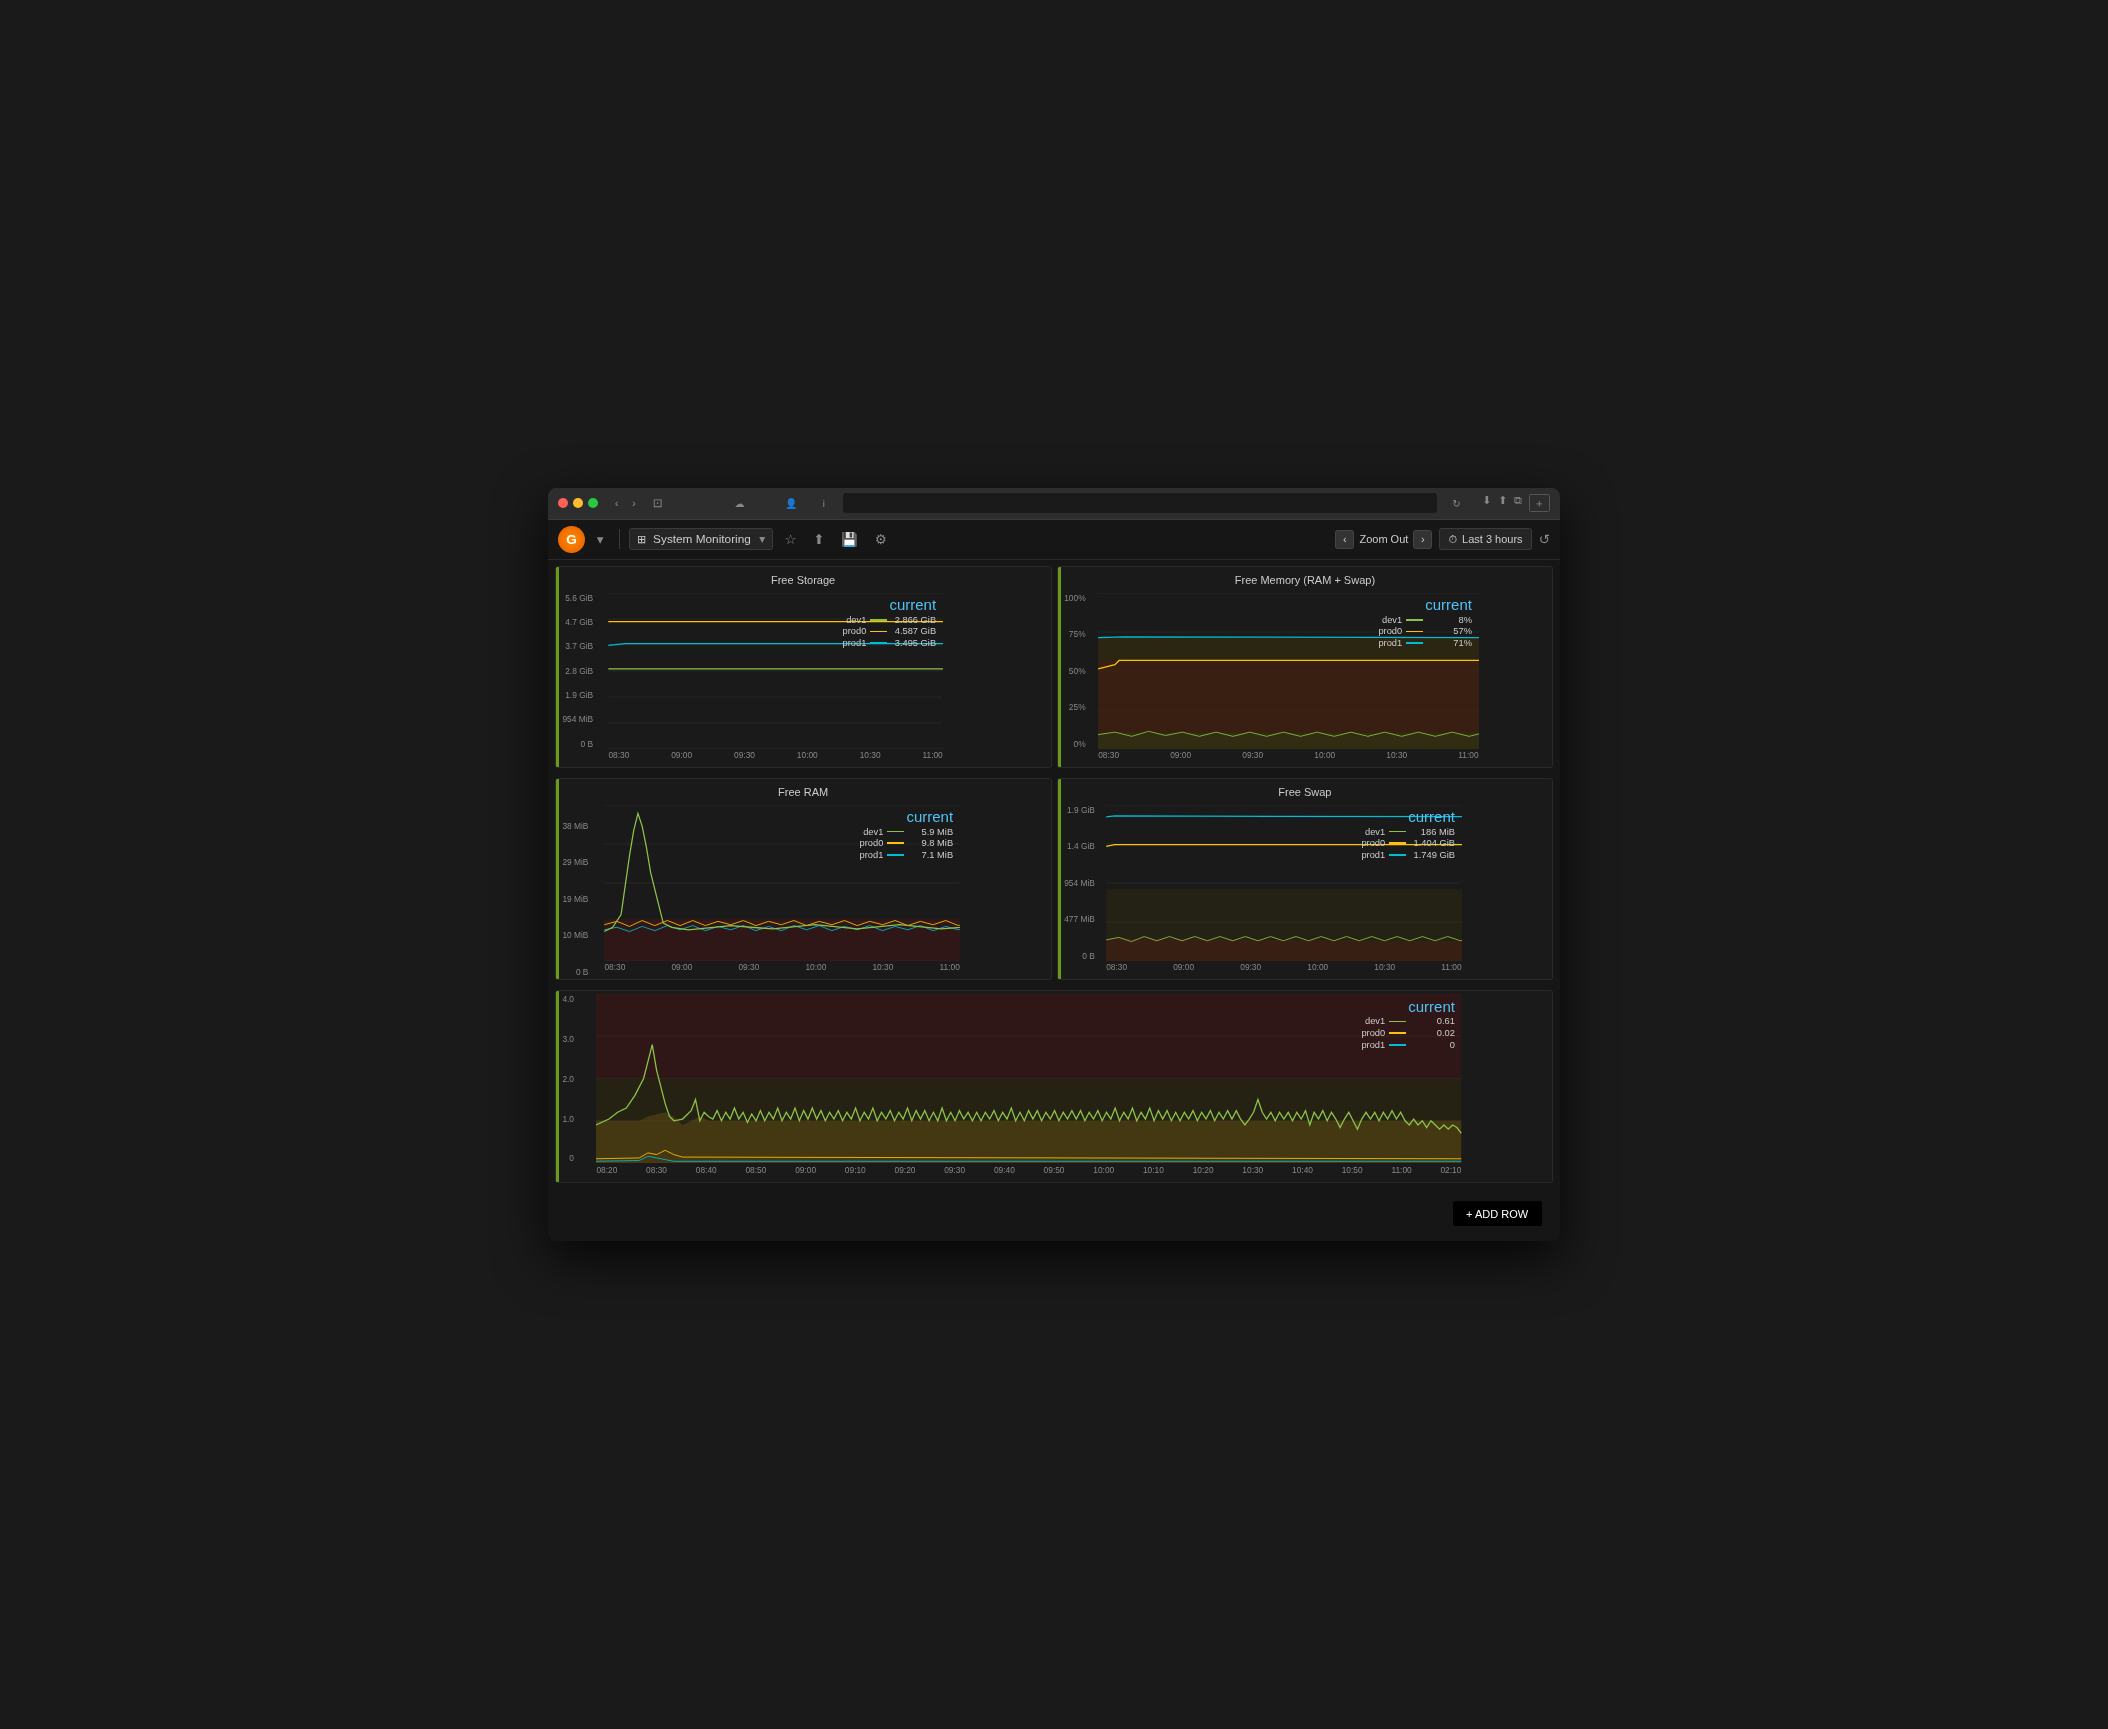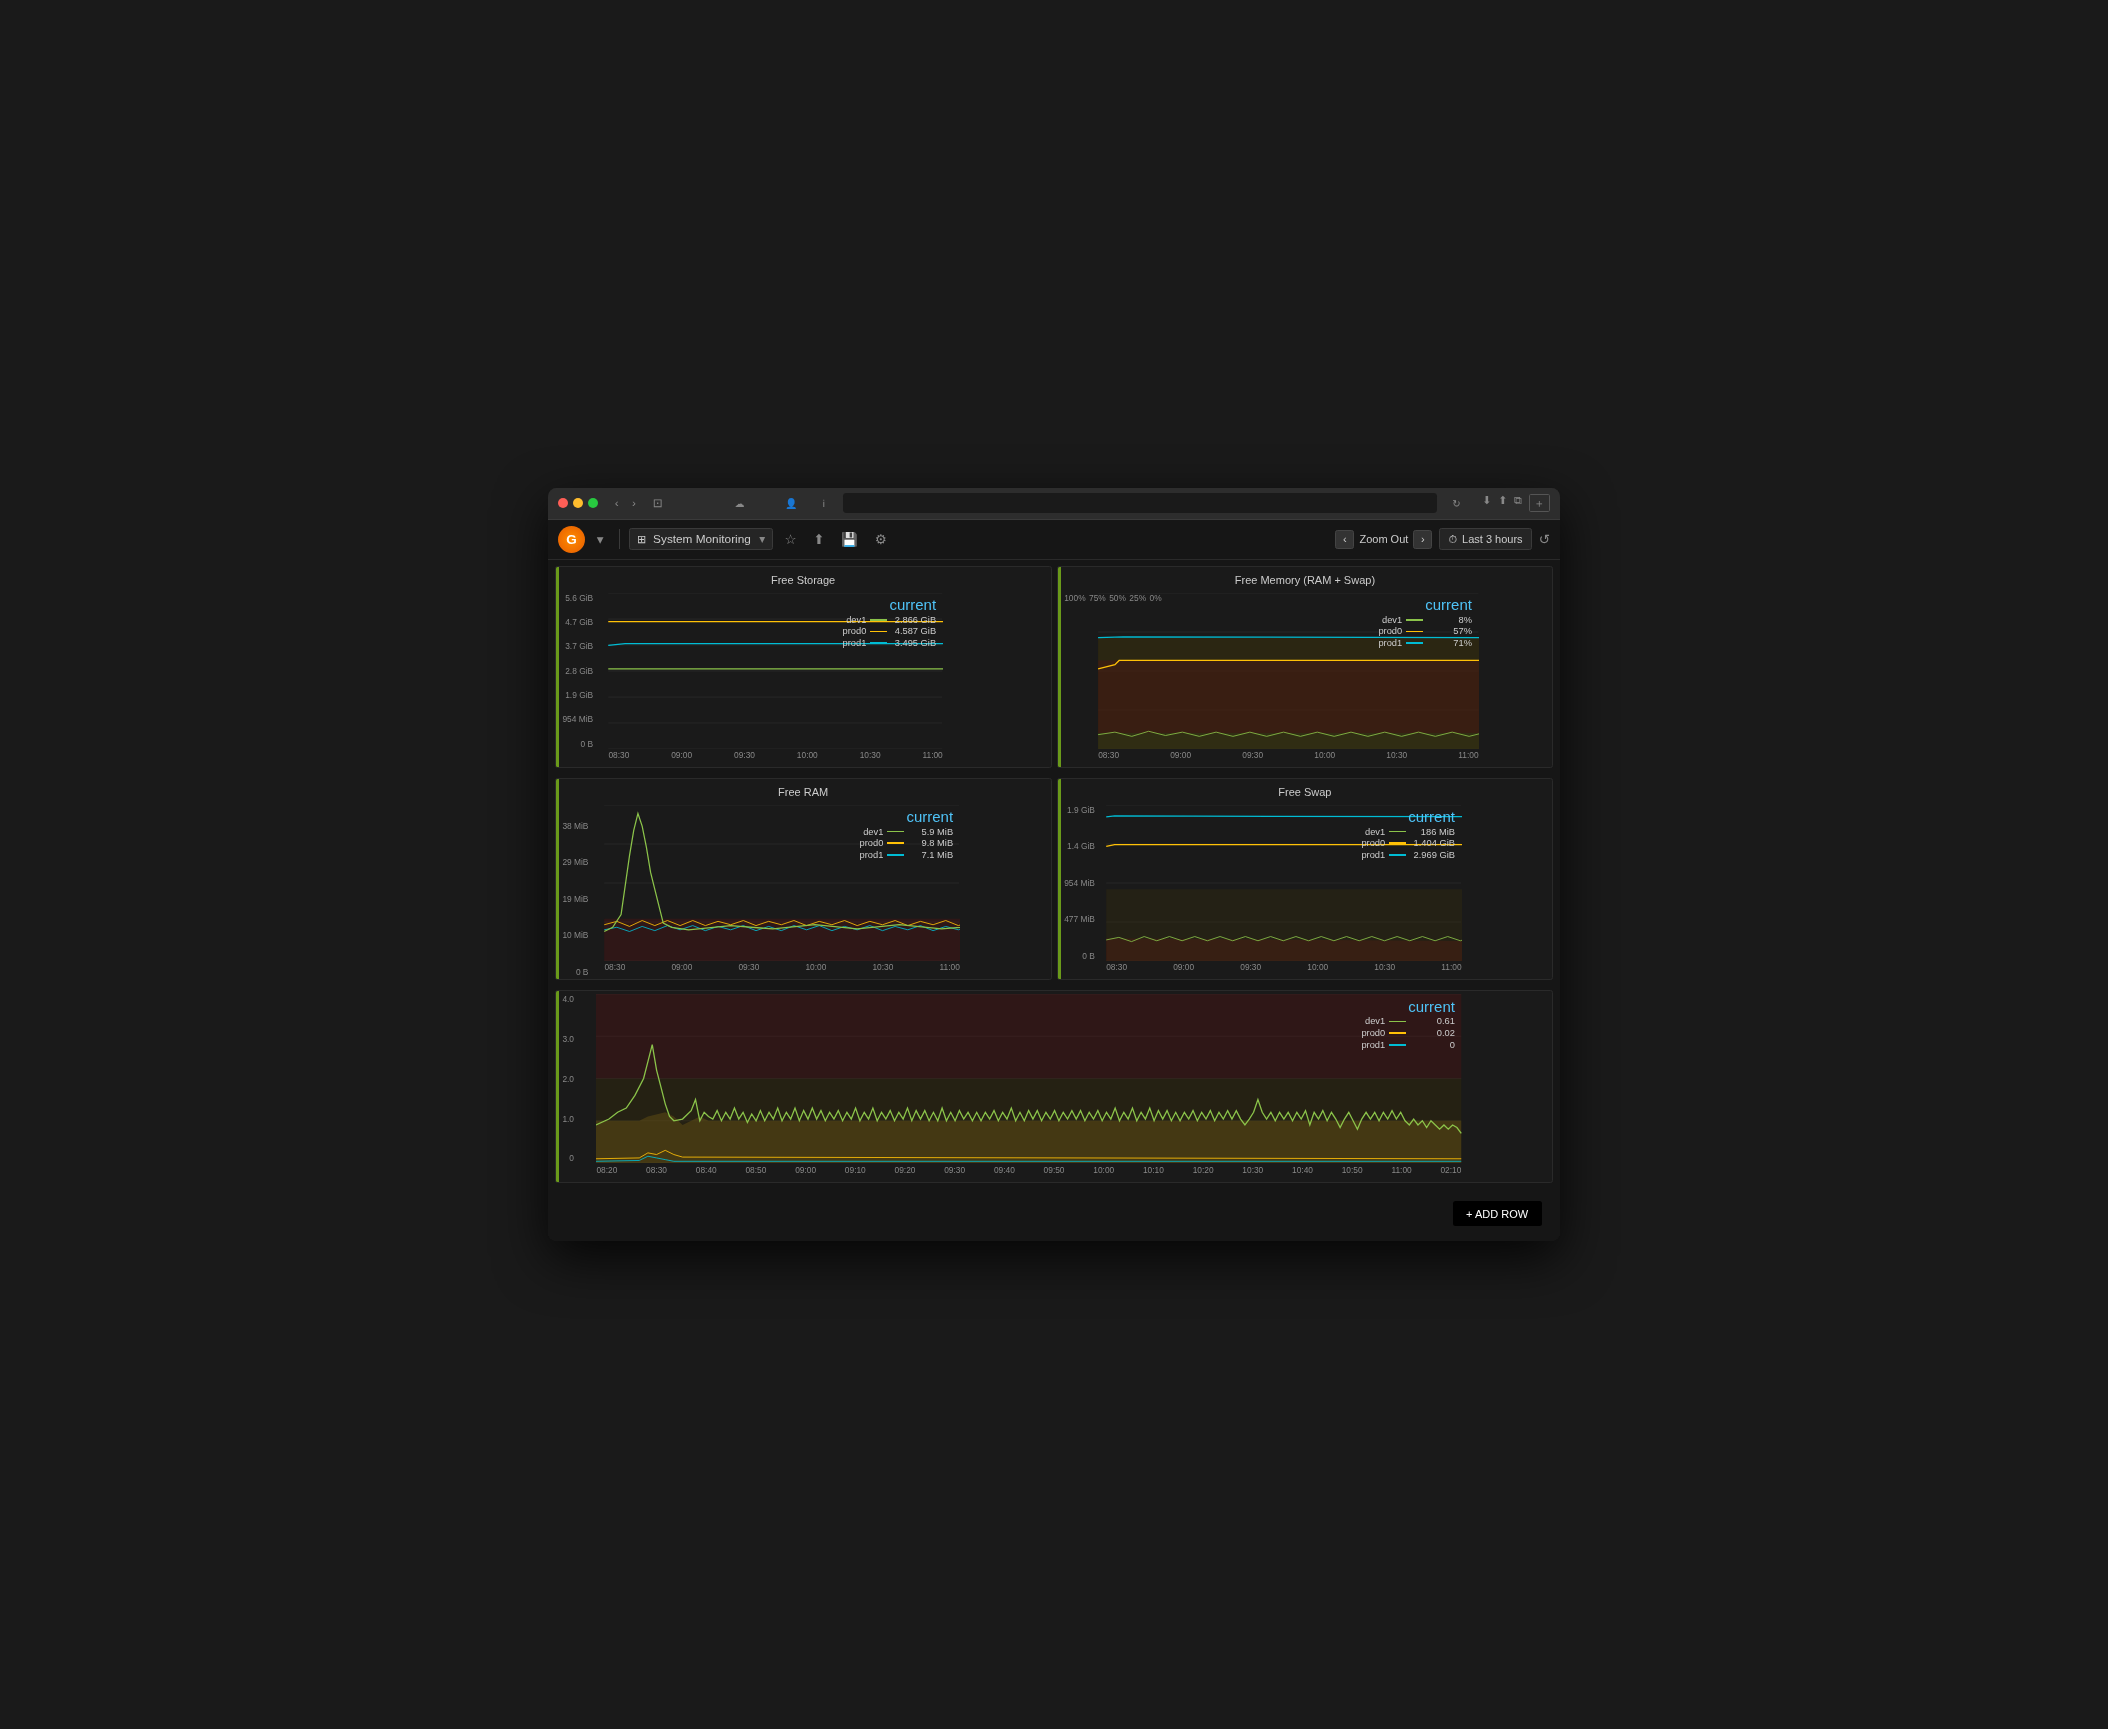--- a/index.html
+++ b/index.html
@@ -332,21 +332,21 @@
             <span class="x-label">11:00</span>
           </div>
         </div>
       </div>
 
       <div class="panel">
         <div class="panel-left-border"></div>
         <div class="panel-title">Free Memory (RAM + Swap)</div>
         <div class="panel-content">
           <div style="position:relative; height:156px; margin-left:34px; margin-right:67px;">
-            <div style="position:absolute; left:-34px; top:0; height:100%; display:flex; flex-direction:row; justify-content:space-between;">
+            <div style="position:absolute; left:-34px; top:0; height:100%; display:flex; flex-direction:column; justify-content:space-between;">
               <span class="y-label">100%</span>
               <span class="y-label">75%</span>
               <span class="y-label">50%</span>
               <span class="y-label">25%</span>
               <span class="y-label">0%</span>
             </div>
             <svg width="100%" height="100%" viewBox="0 0 451 185">
               <line x1="0" y1="0" x2="100%" y2="0" stroke="#2a2a2a" stroke-width="1"></line>
               <line x1="0" y1="25%" x2="100%" y2="25%" stroke="#2a2a2a" stroke-width="1"></line>
               <line x1="0" y1="50%" x2="100%" y2="50%" stroke="#2a2a2a" stroke-width="1"></line>
@@ -495,21 +495,21 @@
                 <span class="legend-value">186 MiB</span>
               </div>
               <div class="legend-item">
                 <span class="legend-label">prod0</span>
                 <div class="legend-line" style="background:#ffc107;"></div>
                 <span class="legend-value">1.404 GiB</span>
               </div>
               <div class="legend-item">
                 <span class="legend-label">prod1</span>
                 <div class="legend-line" style="background:#00bcd4;"></div>
-                <span class="legend-value">2.969 GiB</span>
+                <span class="legend-value">1.749 GiB</span>
               </div>
             </div>
           </div>
           <div style="display:flex; justify-content:space-between; margin-left:42px; margin-right:84px; padding-top:1.7px;">
             <span class="x-label">08:30</span>
             <span class="x-label">09:00</span>
             <span class="x-label">09:30</span>
             <span class="x-label">10:00</span>
             <span class="x-label">10:30</span>
             <span class="x-label">11:00</span>

